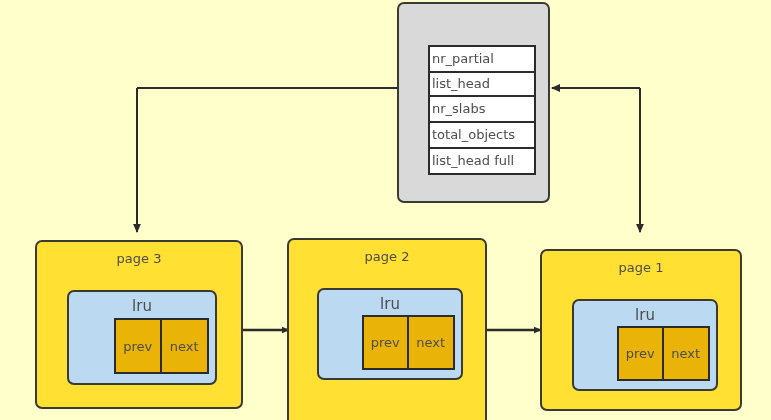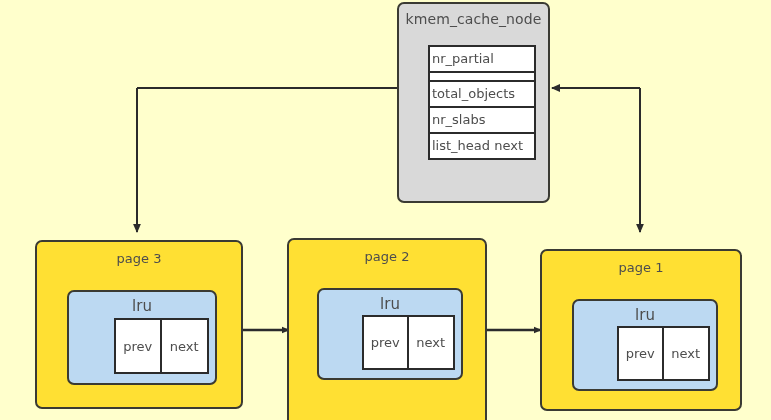--- a/index.html
+++ b/index.html
@@ -96,21 +96,21 @@
     left: 0;
     top: 5px;
     width: 100%;
     text-align: center;
     font-size: 15px;
     color: #4d4d4d;
   }
   .pn {
     position: absolute;
     display: flex;
-    background: #ffffff;
+    background: #eab308;
     border: 2px solid #2b2b2b;
     box-sizing: border-box;
   }
   .pn-cell {
     flex: 1 1 50%;
     display: flex;
     align-items: center;
     justify-content: center;
     font-size: 13px;
     color: #4d4d4d;
@@ -159,28 +159,28 @@
     <g>
       <path d="M241,330 L289,330" stroke="#2b2b2b" stroke-width="2.5" fill="none" marker-start="url(#ahs)" marker-end="url(#ahs)"></path>
     </g>
 
     <g>
       <path d="M487,330 L541,330" stroke="#2b2b2b" stroke-width="2.5" fill="none" marker-start="url(#ahs)" marker-end="url(#ahs)"></path>
     </g>
   </svg>
 
   <div class="struct-box">
-    <div class="struct-title">kmem_cache_node</div>
     <div class="fields">
       <div class="field">nr_partial</div>
       <div class="field two-line">
-      </div>
+        <div>list_head</div>
+      </div>
+      <div class="field">nr_slabs</div>
       <div class="field">total_objects</div>
-      <div class="field">nr_slabs</div>
-      <div class="field">list_head next</div>
+      <div class="field">list_head full</div>
     </div>
   </div>
 
   <div class="page" id="page3">
     <div class="page-title">page 3</div>
     <div class="lru">
       <div class="lru-title">lru</div>
       <div class="pn">
         <div class="pn-cell left">prev</div>
         <div class="pn-cell">next</div>

